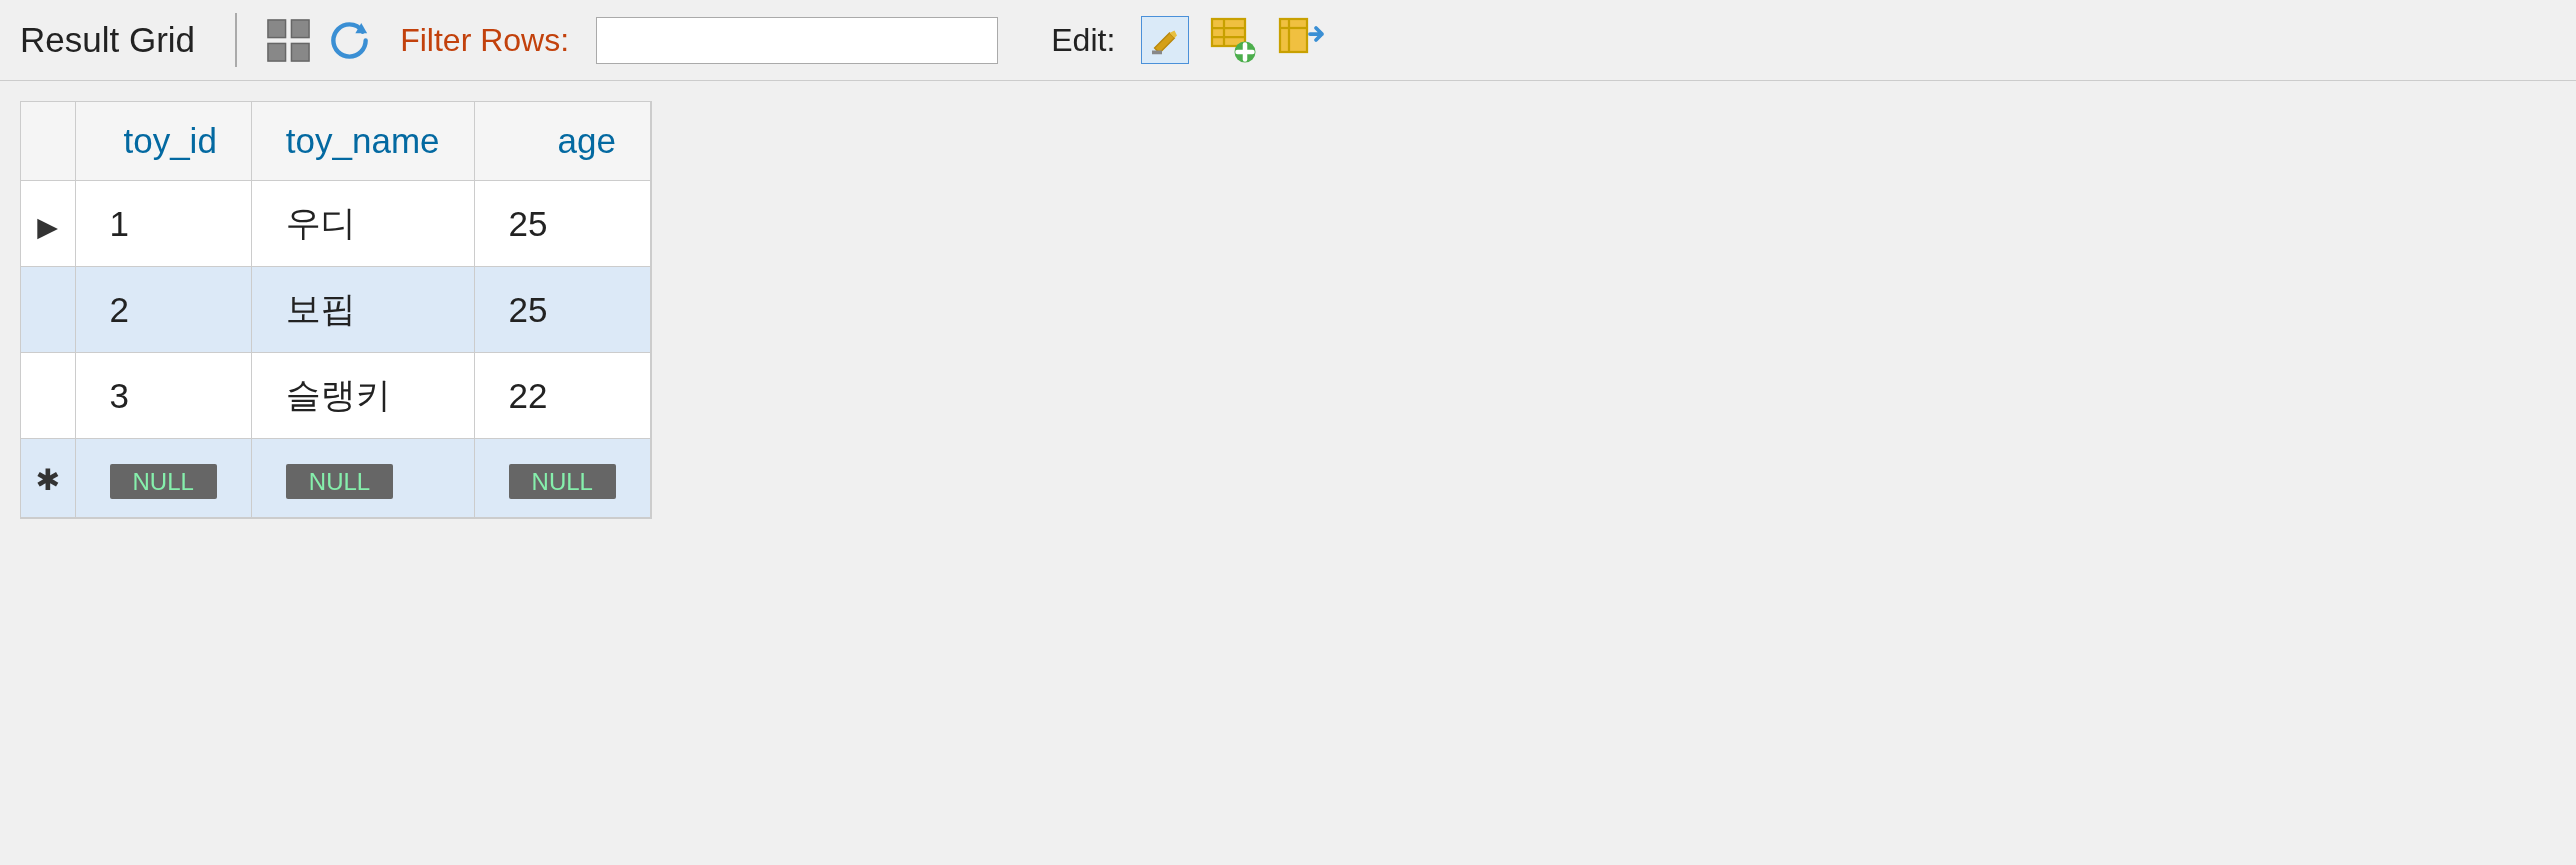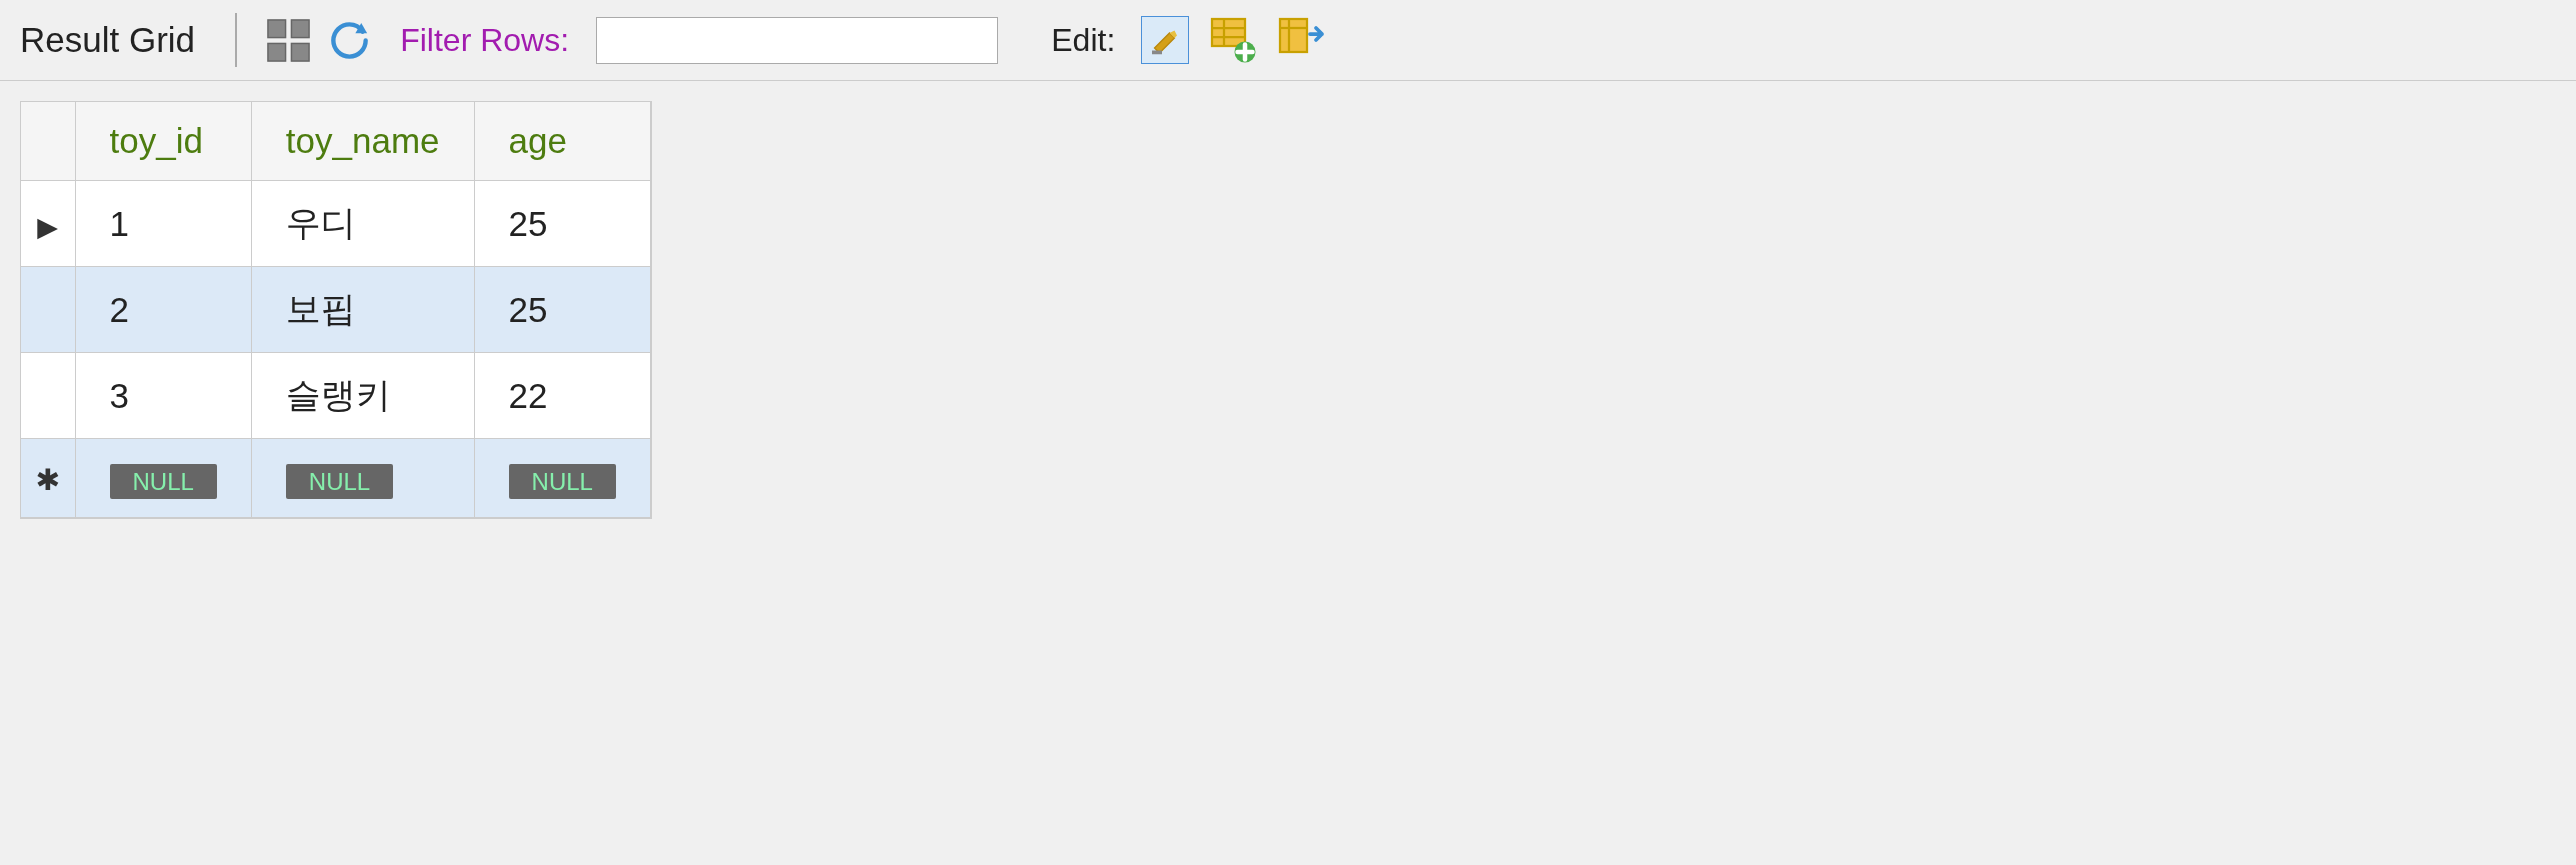--- a/index.html
+++ b/index.html
@@ -58,21 +58,21 @@
     }
 
     .grid-icon svg,
     .refresh-icon svg {
       width: 47px;
       height: 47px;
     }
 
     .filter-rows-label {
       font-size: 32px;
-      color: #a21caf;
+      color: #c2410c;
       margin-left: 13.4px;
       margin-right: 13.4px;
     }
 
     .filter-input {
       width: 402px;
       height: 47px;
       border: 1px solid #aaaaaa;
       background-color: #ffffff;
       font-size: 24px;
@@ -137,23 +137,23 @@
       font-size: 35px;
     }
 
     thead tr {
       background-color: #f5f5f5;
       border-bottom: 1.3px solid #cccccc;
     }
 
     th {
       padding: 19px 34px;
-      text-align: left;
+      text-align: right;
       font-weight: normal;
-      color: #4d7c0f;
+      color: #0369a1;
       border-right: 1px solid #cccccc;
       font-size: 35px;
     }
 
     th:first-child {
       width: 54px;
       padding: 19px 13.4px;
       border-right: 1px solid #cccccc;
     }
 

